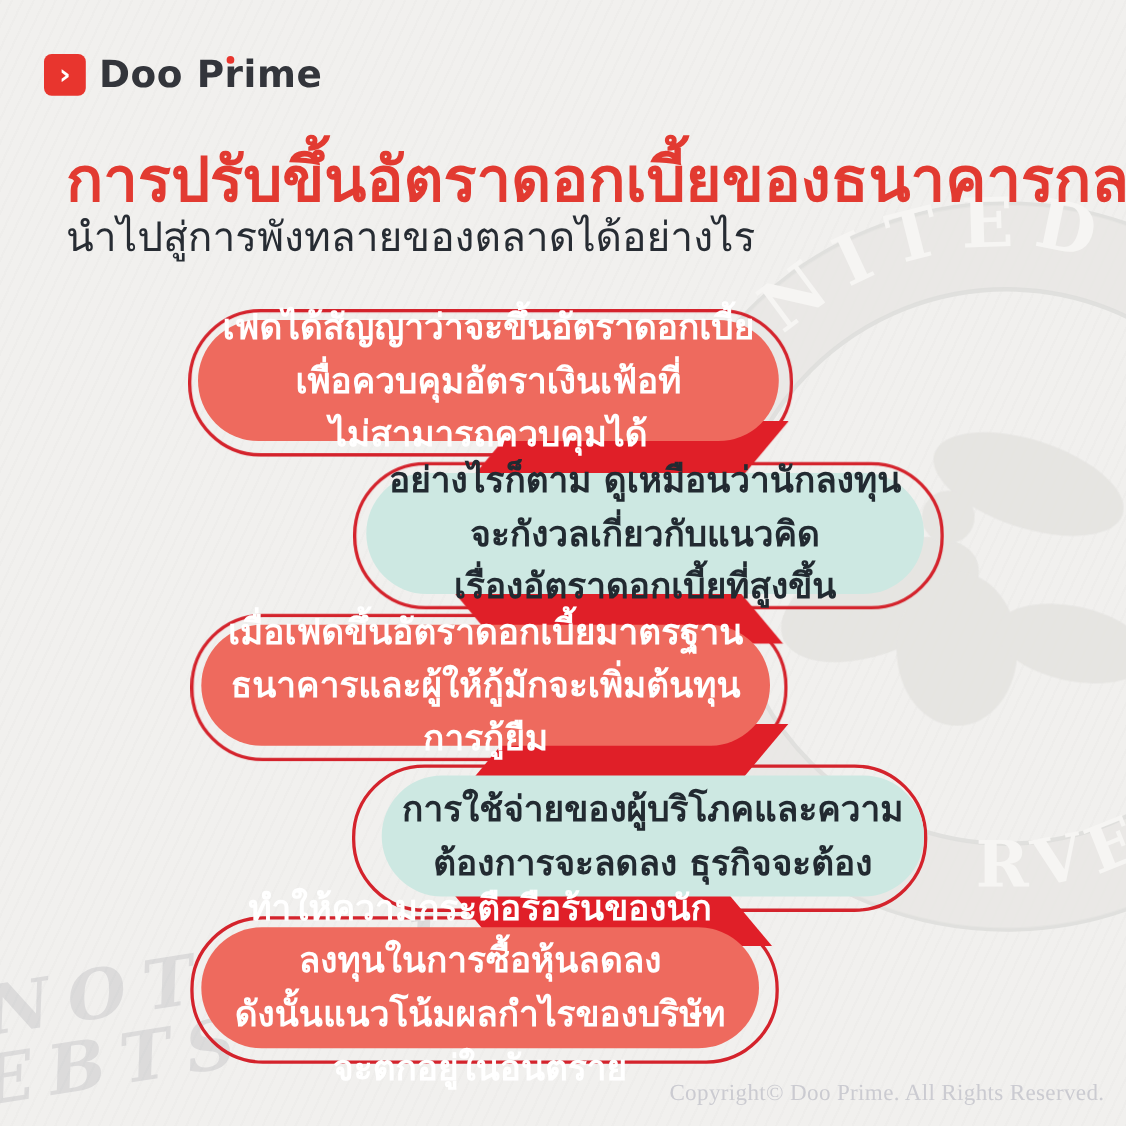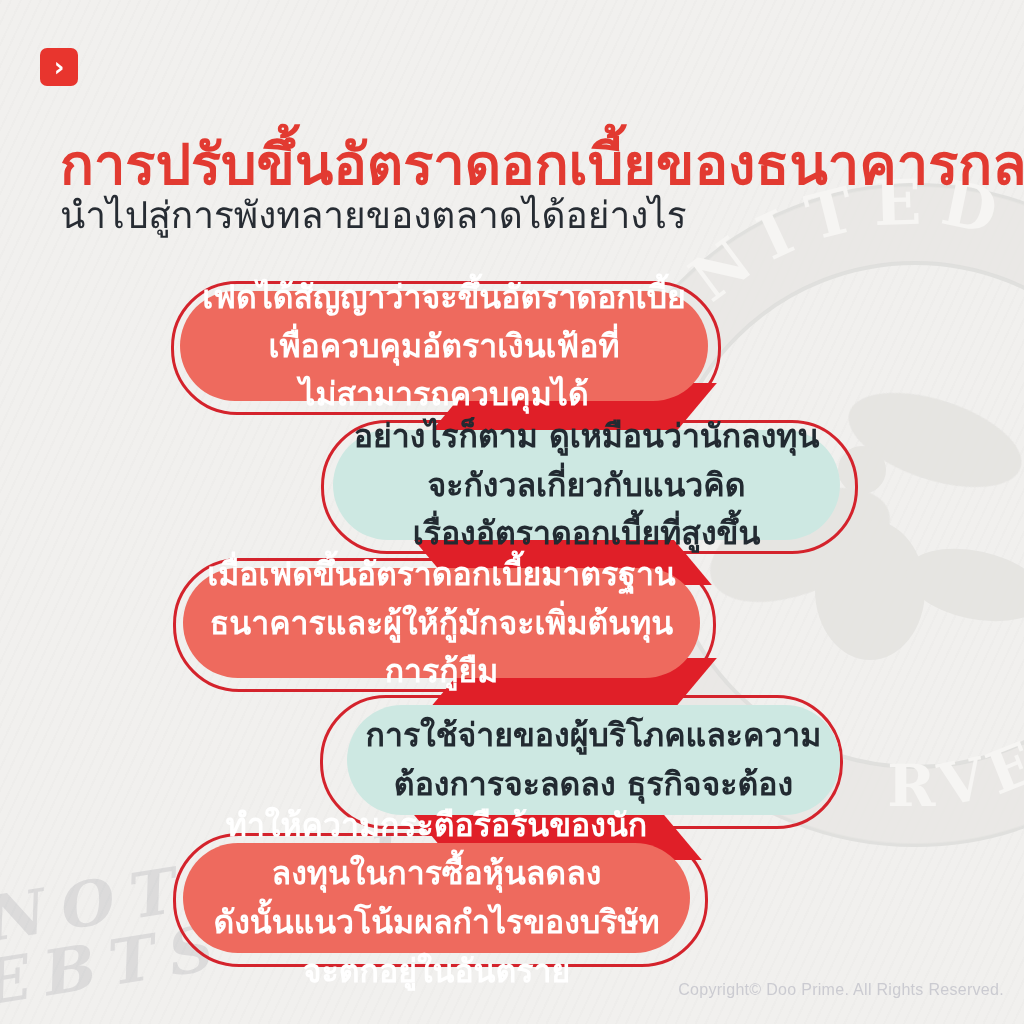--- a/index.html
+++ b/index.html
@@ -59,22 +59,22 @@
   #p4{left:347px;top:705px;width:493px;height:110px;}
   #o5{left:173px;top:833px;width:529px;height:128px;}
   #p5{left:183px;top:843px;width:507px;height:110px;}
   #r1{left:445px;top:383px;width:245px;height:64px;transform:skewX(-40deg);}
   #r2{left:425px;top:521px;width:260px;height:64px;transform:skewX(40deg);}
   #r3{left:445px;top:658px;width:245px;height:64px;transform:skewX(-40deg);}
   #r4{left:425px;top:796px;width:250px;height:64px;transform:skewX(40deg);}
   
   .copyright{
     position:absolute;right:20px;top:981px;z-index:5;
-    font-size:16px;color:#cbcbd1;font-weight:500;letter-spacing:0.3px;
-    font-family:Liberation Sans, sans-serif;
+    font-size:21px;color:#cbcbd1;font-weight:500;letter-spacing:0.3px;
+    font-family:Liberation Serif, serif;
   }
 </style>
 </head>
 <body>
 
 <div class="stage">
 
   <svg class="wm-svg" width="1024" height="1024" viewBox="0 0 1024 1024">
     <g fill="none">
       <circle cx="915" cy="515" r="330" stroke="#dededb" stroke-width="4" opacity="0.9"></circle>
@@ -98,20 +98,24 @@
     <text font-family="DejaVu Serif, Liberation Serif, serif" font-weight="700" font-size="58" letter-spacing="10" fill="#f6f5f3">
       <textPath href="#arc-bottom" startOffset="56%" text-anchor="middle">RVE</textPath>
     </text>
   </svg>
 
   <div class="bill-letters bill-1">NOT  IS LEG</div>
   <div class="bill-letters bill-2">EBTS</div>
 
   <div class="logo">
     <div class="logo-icon">›</div>
+    <div class="logo-text">
+      <span>Doo Prime</span>
+      <span class="logo-i-dot"></span>
+    </div>
   </div>
 
   <div class="title-1">การปรับขึ้นอัตราดอกเบี้ยของธนาคารกลางสหรัฐ</div>
   <div class="title-2">นำไปสู่การพังทลายของตลาดได้อย่างไร</div>
 
   <div class="outline" id="o1"></div>
   <div class="outline" id="o2"></div>
   <div class="outline" id="o3"></div>
   <div class="outline" id="o4"></div>
   <div class="outline" id="o5"></div>

